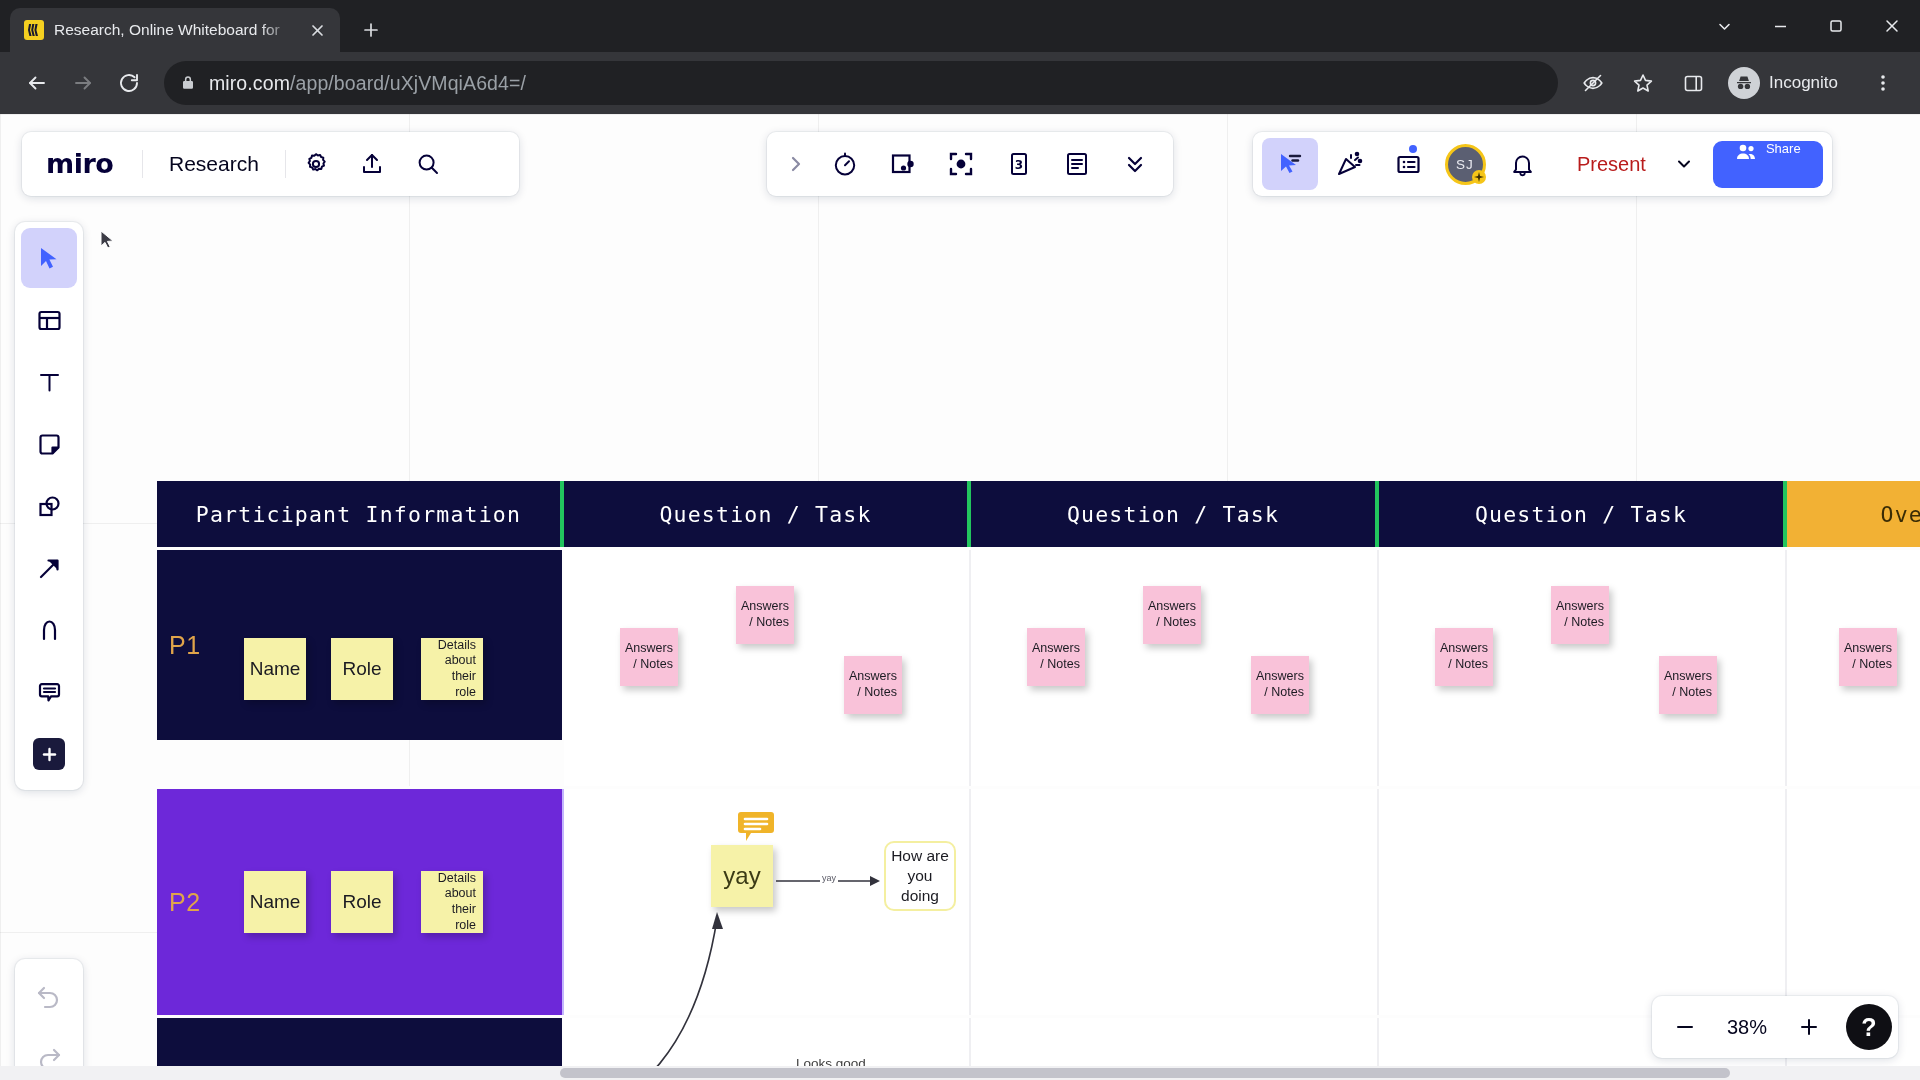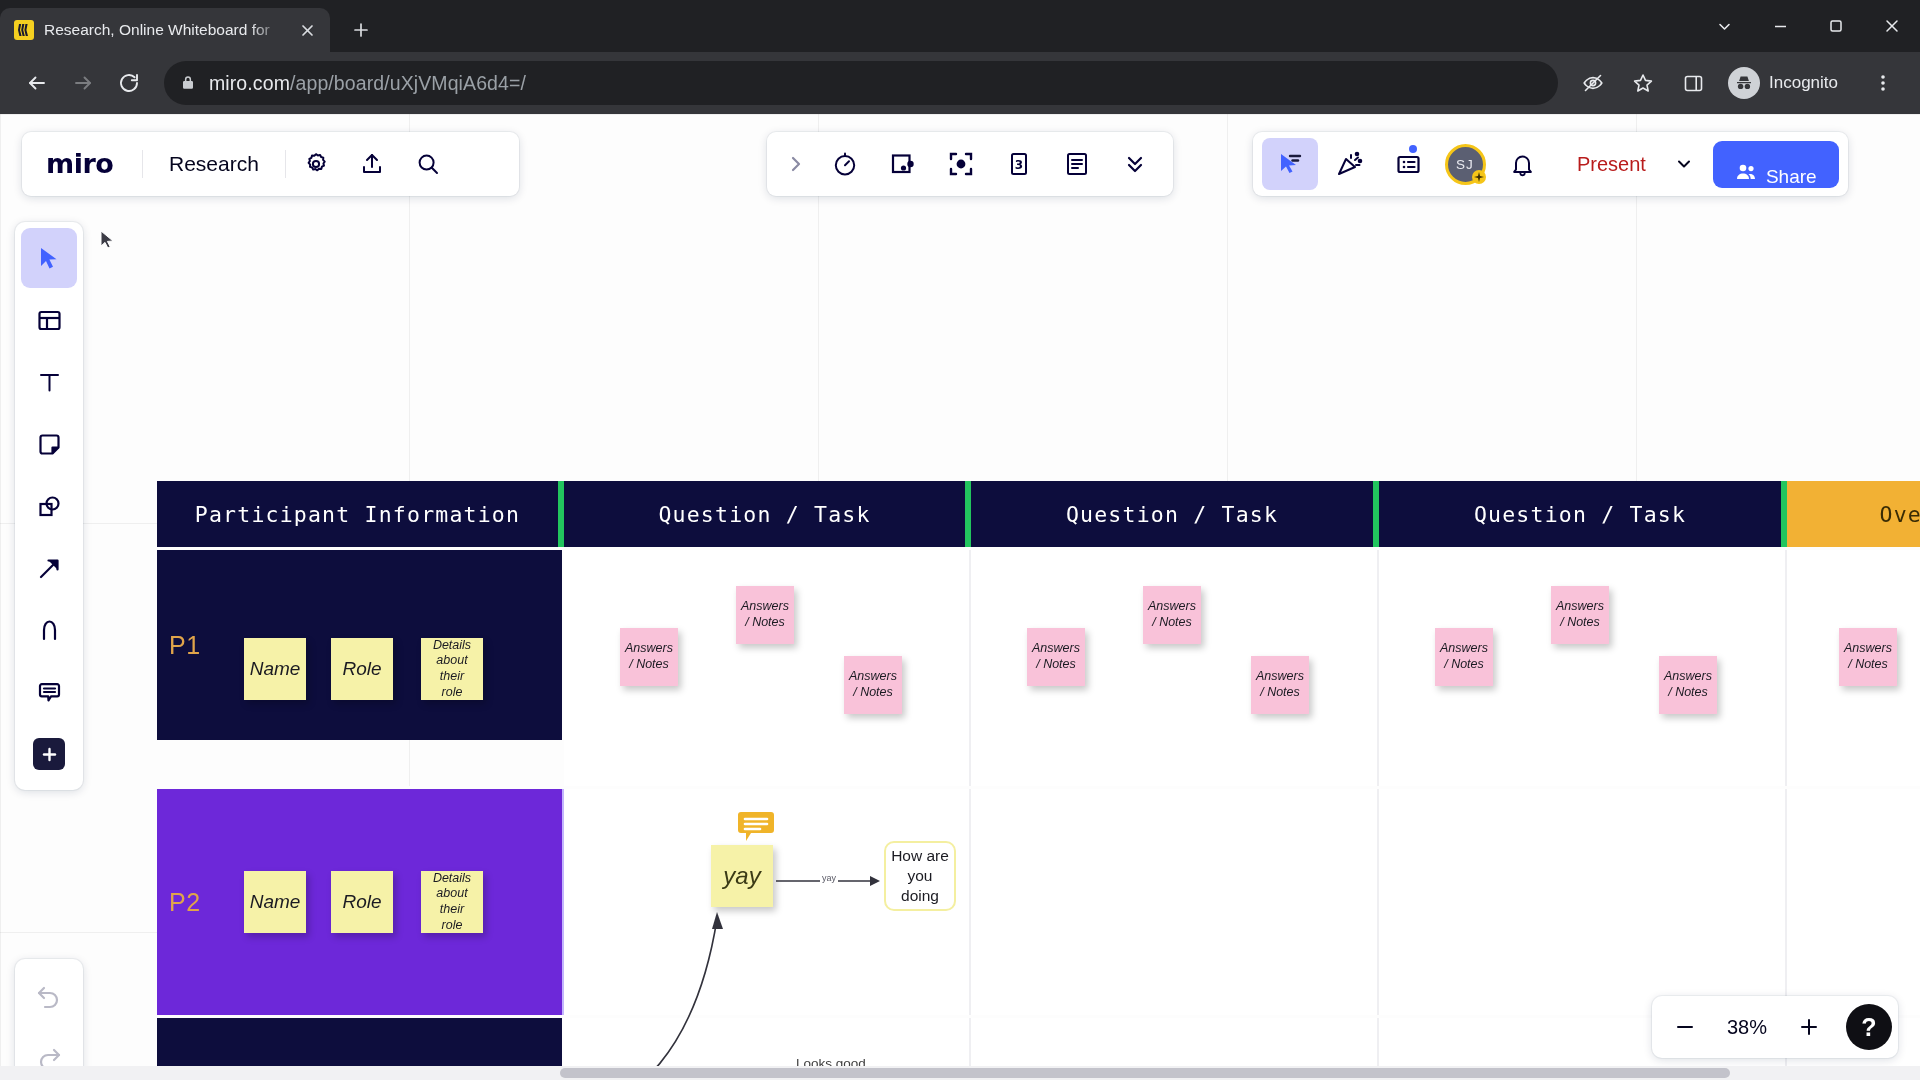--- a/index.html
+++ b/index.html
@@ -9,21 +9,21 @@
     font-family:"Liberation Sans", sans-serif;
     background:#ffffff;
     -webkit-font-smoothing:antialiased;
   }
 
   
   .browser { width:1920px; height:1080px; position:relative; background:#202124; }
 
   .tabstrip {
     height:52px; background:#202124; display:flex; align-items:flex-end;
-    position:relative;
+    padding-left:10px; position:relative;
   }
   .tab {
     height:44px; width:330px; background:#35363a; border-radius:10px 10px 0 0;
     display:flex; align-items:center; padding:0 10px 0 14px; gap:10px;
     position:relative;
   }
   .tab-favicon {
     width:20px; height:20px; border-radius:3px; background:#f5d020;
     display:flex; align-items:center; justify-content:center; flex:0 0 auto;
   }
@@ -165,21 +165,21 @@
   .present-btn {
     height:46px; padding:0 18px; display:flex; align-items:center;
     font-size:20px; color:#b91c1c; border-radius:8px;
   }
   .present-caret {
     width:40px; height:46px; display:flex; align-items:center;
     justify-content:center; color:#05051e; border-radius:8px;
   }
   .share-btn {
     height:47px; padding:0 22px; background:#4262ff; border-radius:9px;
-    display:flex; align-items:flex-end; gap:9px; color:#fff; font-size:19px;
+    display:flex; align-items:flex-start; gap:9px; color:#fff; font-size:13px;
     margin-left:6px;
   }
 
   
   .left-bar {
     position:absolute; left:15px; top:108px; width:68px;
     background:#fff; border-radius:10px;
     box-shadow:0 2px 10px rgba(9,30,66,.14), 0 0 0 1px rgba(9,30,66,.05);
     padding:6px 0; display:flex; flex-direction:column; align-items:center;
     gap:2px; z-index:25;
@@ -229,41 +229,41 @@
   
   .board {
     position:absolute; left:157px; top:367px; z-index:5;
   }
   .trow { display:flex; }
   .hdr-cell {
     background:#0d0d3d; color:#fff;
     font-family:"DejaVu Sans Mono", monospace;
     font-size:21.5px; letter-spacing:1.2px;
     display:flex; align-items:center; justify-content:center;
-    border-right:6px solid #22c55e; height:66px;
+    border-right:4px solid #22c55e; height:66px;
   }
   .hdr-cell.orange { background:#f2b134; color:#3a2c05; justify-content:center; }
   .cell {
     border-right:2px solid #efeff2; position:relative; background:#fff;
   }
   .cell.dark { background:#0d0d3d; border-right:2px solid #fdfdfd; }
   .cell.dark2 { background:#6d28d9; border-right:2px solid #c4b5fd; }
   .rowgap { height:3px; background:#fdfdfd; }
 
   .plabel {
     position:absolute; left:12px; top:50%; transform:translateY(-50%);
     color:#e0a44a; font-size:25px; letter-spacing:.5px;
   }
 
   
   .note {
     position:absolute; display:flex; align-items:center;
-    justify-content:center; text-align:center; color:#1b1b22;
+    justify-content:center; text-align:right; color:#1b1b22;
     box-shadow:3px 4px 7px rgba(0,0,0,.22);
-    line-height:1.25; padding:7px;font-style:italic;
+    line-height:1.25; padding:7px;
   }
   .note.yellow { background:#f6f2a8; }
   .note.pink   { background:#f9c2d9; }
   .note.sm { font-size:12.5px; }
 
   .note-badge {
     position:absolute; left:-11px; top:-20px; width:42px; height:36px;
     z-index:4;
   }
   .badge-count {

